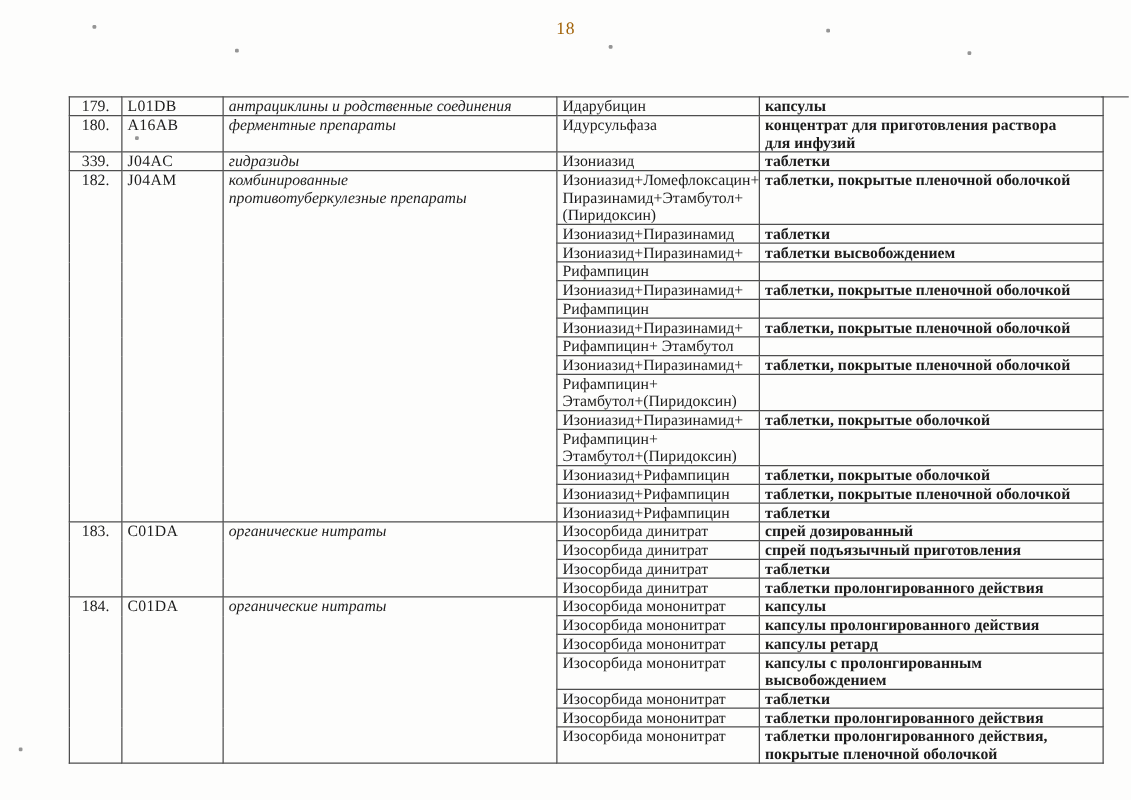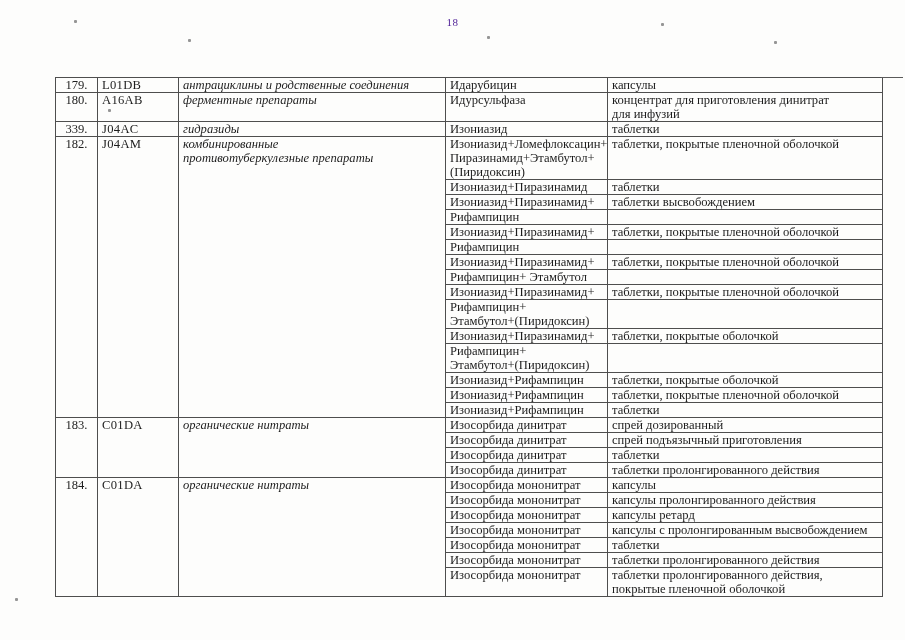--- a/index.html
+++ b/index.html
@@ -8,23 +8,23 @@
     position: relative;
     background: #fdfdfc;
     overflow: hidden;
     font-family: "Liberation Serif", serif;
     color: #1d1d1d;
   }
   .page-number {
     position: absolute;
     left: 0; right: 0; top: 16px;
     text-align: center;
-    font-size: 11px;
+    font-size: 14px;
     letter-spacing: 0.5px;
-    color: #4c1d95;
+    color: #a16207;
   }
   table.registry {
     position: absolute;
     left: 55px; top: 77px;
     width: 827px;
     border-collapse: collapse;
     table-layout: fixed;
   }
   table.registry td {
     border: 1px solid #4e4e4e;
@@ -32,21 +32,21 @@
     font-size: 12.6px;
     line-height: 14px;
     padding: 0 4px;
     white-space: pre-line;
     overflow: hidden;
   }
   td.col-no { text-align: center; padding: 0 2px; }
   td.col-code { padding-left: 8px; letter-spacing: 0.3px; }
   td.col-group { padding-left: 6px; font-style: italic; }
   td.col-drug { padding-left: 6px; }
-  td.col-form { padding-left: 7px; }
+  td.col-form { padding-left: 7px; font-weight: bold; }
   
   .speck {
     position: absolute;
     width: 3px; height: 3px;
     background: #7a7a7a;
     border-radius: 1px;
     opacity: 0.8;
   }
   .artifact-line {
     position: absolute;
@@ -74,21 +74,21 @@
         <td rowspan="1" class="col-code">L01DB</td>
         <td rowspan="1" class="col-group">антрациклины и родственные соединения</td>
         <td class="col-drug">Идарубицин</td>
         <td class="col-form">капсулы</td>
       </tr>
       <tr>
         <td rowspan="1" class="col-no">180.</td>
         <td rowspan="1" class="col-code">A16AB</td>
         <td rowspan="1" class="col-group">ферментные препараты</td>
         <td class="col-drug">Идурсульфаза</td>
-        <td class="col-form">концентрат для приготовления динитрат
+        <td class="col-form">концентрат для приготовления раствора
 для инфузий</td>
       </tr>
       <tr>
         <td rowspan="1" class="col-no">339.</td>
         <td rowspan="1" class="col-code">J04AC</td>
         <td rowspan="1" class="col-group">гидразиды</td>
         <td class="col-drug">Изониазид</td>
         <td class="col-form">таблетки</td>
       </tr>
       <tr>

